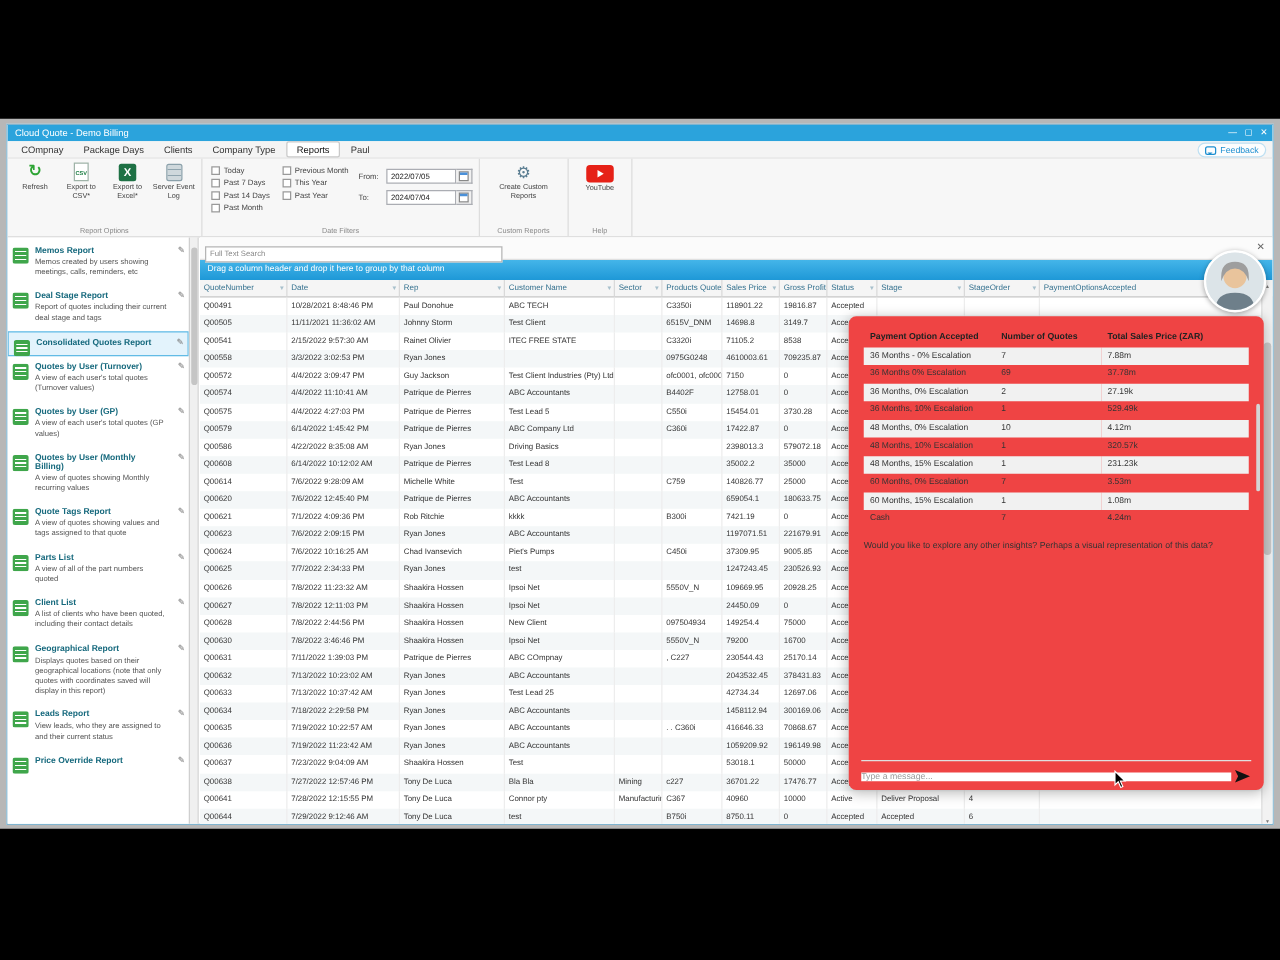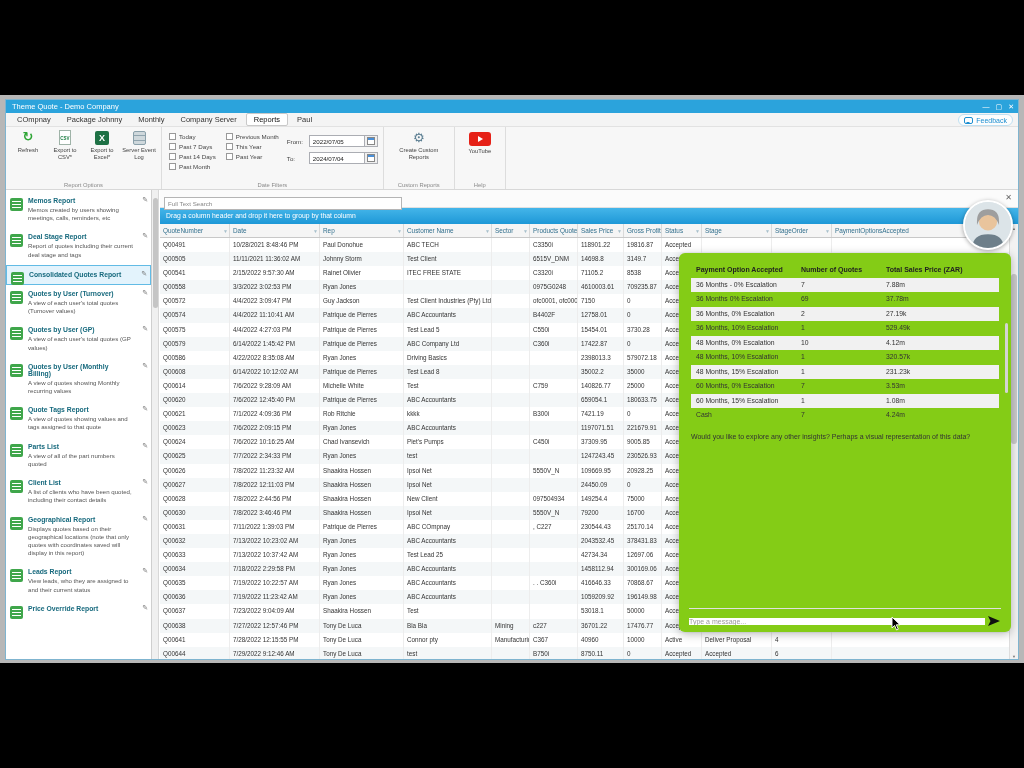--- a/index.html
+++ b/index.html
@@ -88,21 +88,21 @@
   .g-row { display:flex; height:14.1px; line-height:14.1px; font-size:6.3px; color:#333; }
   .g-row:nth-child(even) { background:#f4f7f8; }
   .g-cell { padding:0 3px; border-right:1px solid #ededed; overflow:hidden; white-space:nowrap; flex:none; }
   .v-scroll { position:absolute; right:0; top:34px; bottom:0; width:9px; background:#f2f2f2; border-left:1px solid #ddd; }
   .vs-up,.vs-down { position:absolute; left:0; width:8px; height:9px; font-size:4px; color:#777; text-align:center; line-height:9px; }
   .vs-up { top:0; } .vs-down { bottom:0; }
   .vs-thumb { position:absolute; left:1px; top:50px; width:6px; height:170px; background:#c9c9c9; border-radius:3px; }
   .panel-close { position:absolute; right:6px; top:3px; font-size:8px; color:#666; }
 
   
-  .chat-panel { position:absolute; left:673px; top:153px; width:332px; height:379px; background:#84cc16;
+  .chat-panel { position:absolute; left:673px; top:153px; width:332px; height:379px; background:#ef4444;
     border-radius:6px; box-shadow:0 2px 10px rgba(0,0,0,.28); padding:10px 12px; z-index:5; }
   .chat-table { width:100%; border-collapse:collapse; }
   .chat-table th { text-align:left; font-size:7px; font-weight:bold; color:#222; padding:3px 5px; line-height:1.25; vertical-align:top; }
   .chat-table td { font-size:6.8px; color:#333; padding:3px 5px; line-height:1.25; vertical-align:top; }
   .chat-table tbody tr:nth-child(odd) { background:#f1f1f1; }
   .chat-msg { font-size:7px; color:#333; margin-top:9px; line-height:1.45; }
   .chat-input-row { position:absolute; left:10px; right:10px; bottom:5px; border-top:1px solid #e0e0e0;
     padding-top:6px; display:flex; align-items:center; }
   .chat-input { flex:1; border:none; outline:none; font-size:7px; color:#444; font-family:inherit; }
   .chat-input::placeholder { color:#9a9a9a; }
@@ -114,34 +114,34 @@
   .cursor { position:absolute; left:885px; top:516px; z-index:9; }
 </style>
 </head>
 <body>
 
 <div class="backdrop"></div>
 
 <div class="app">
 
   <div class="titlebar">
-    <span class="tb-title">Theme Quote - Demo Company</span>
+    <span class="tb-title">Cloud Quote - Demo Billing</span>
     <span class="tb-btns">
       <span>—</span>
       <span>▢</span>
       <span>✕</span>
     </span>
   </div>
 
   <div class="menubar">
     <div class="menu-tabs">
         <div class="menu-tab">COmpnay</div>
-        <div class="menu-tab">Package Johnny</div>
-        <div class="menu-tab">Monthly</div>
-        <div class="menu-tab">Company Server</div>
+        <div class="menu-tab">Package Days</div>
+        <div class="menu-tab">Clients</div>
+        <div class="menu-tab">Company Type</div>
         <div class="menu-tab active">Reports</div>
         <div class="menu-tab">Paul</div>
       </div>
     <div class="feedback">
       <span class="fb-icon"></span>
       <span>Feedback</span>
     </div>
   </div>
 
   <div class="ribbon">

